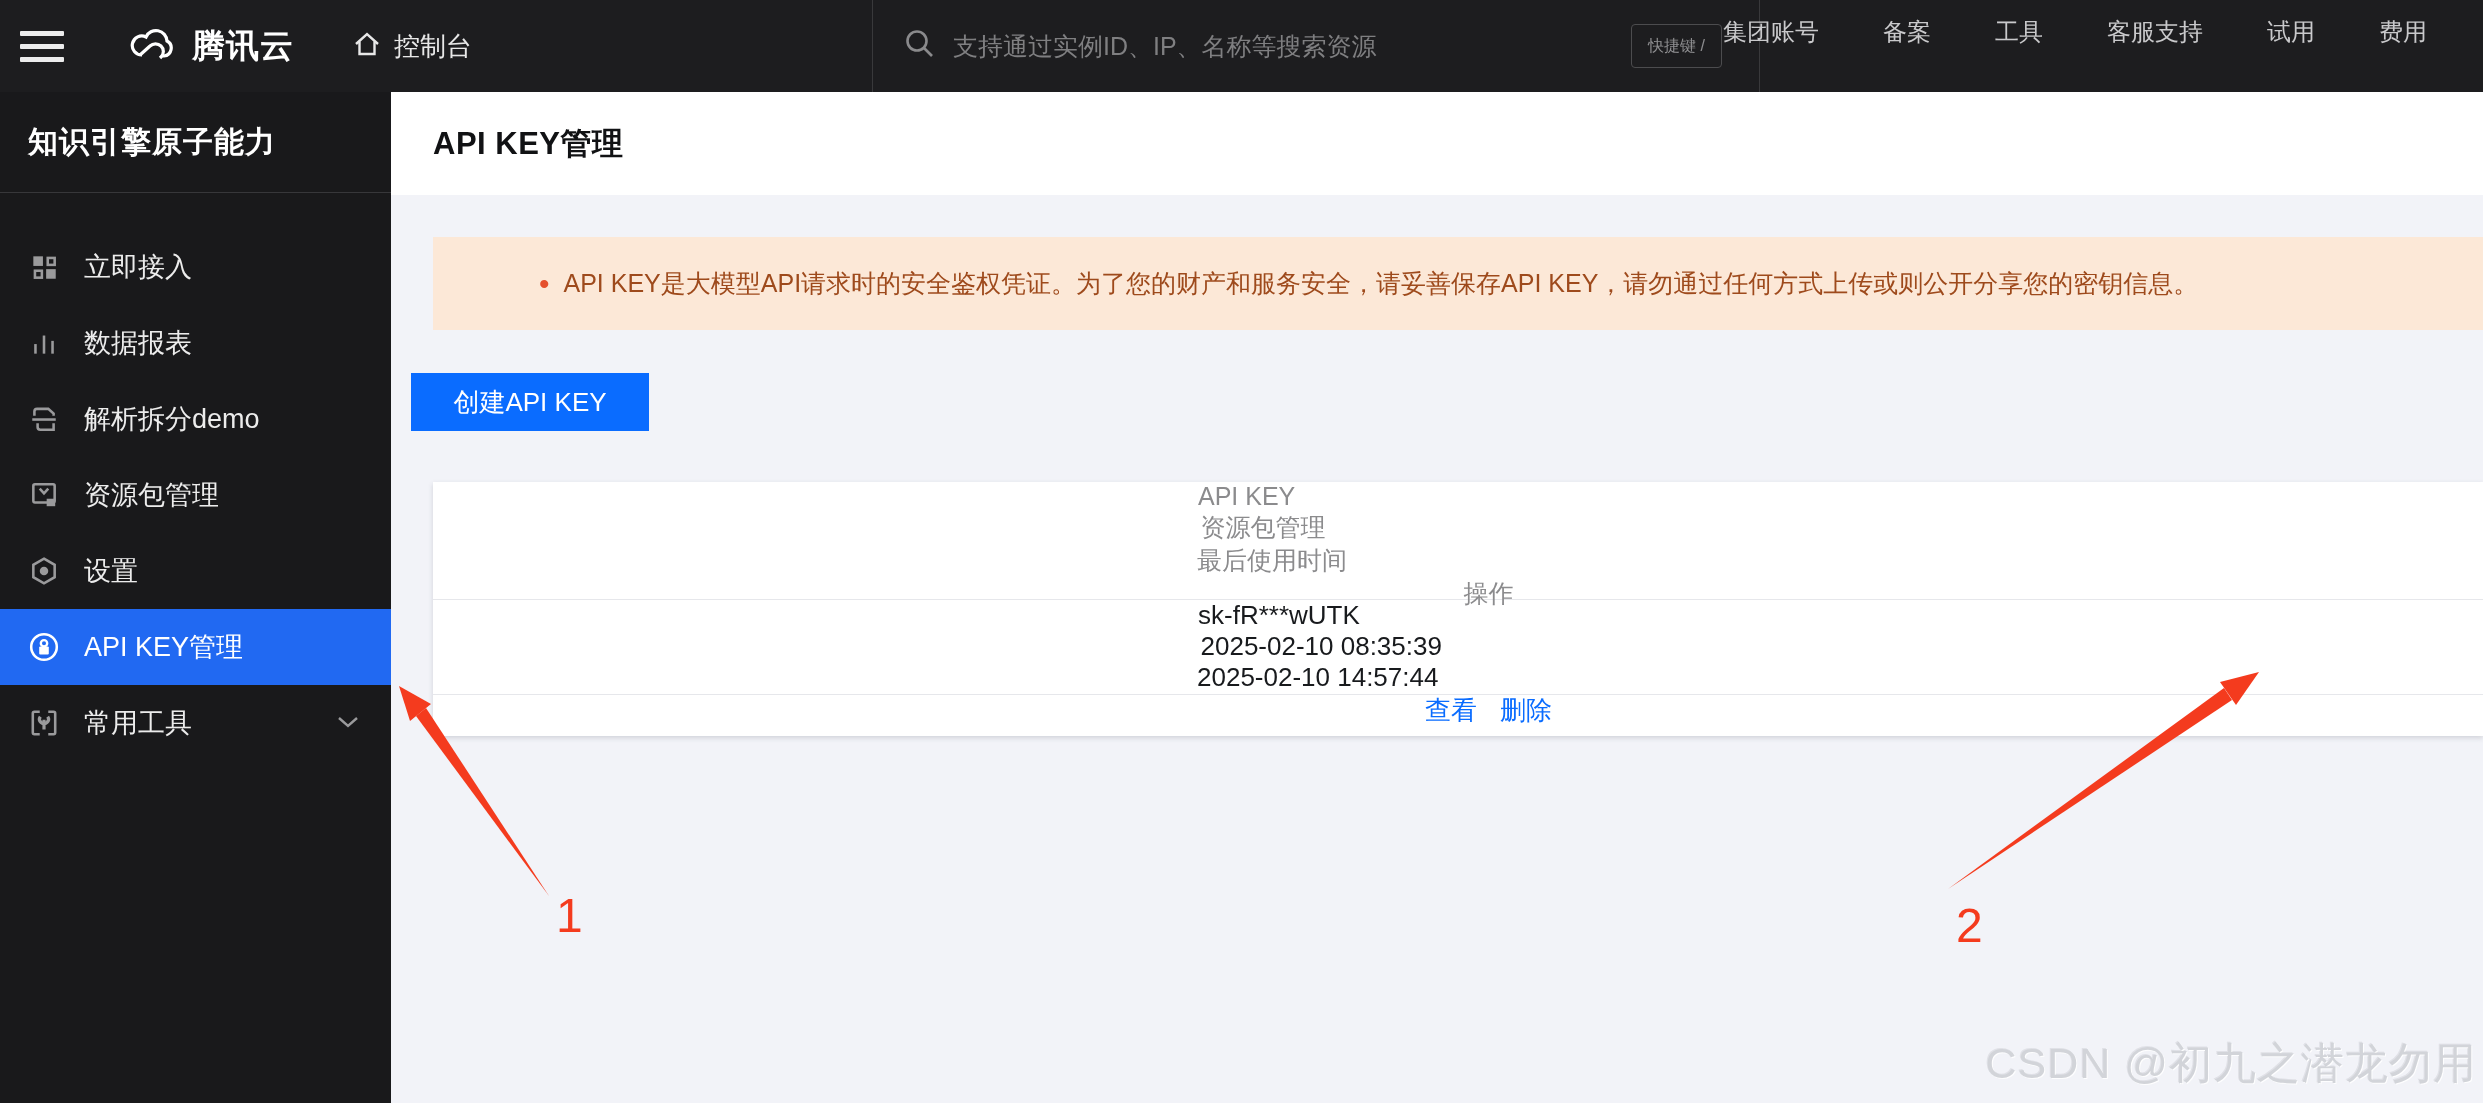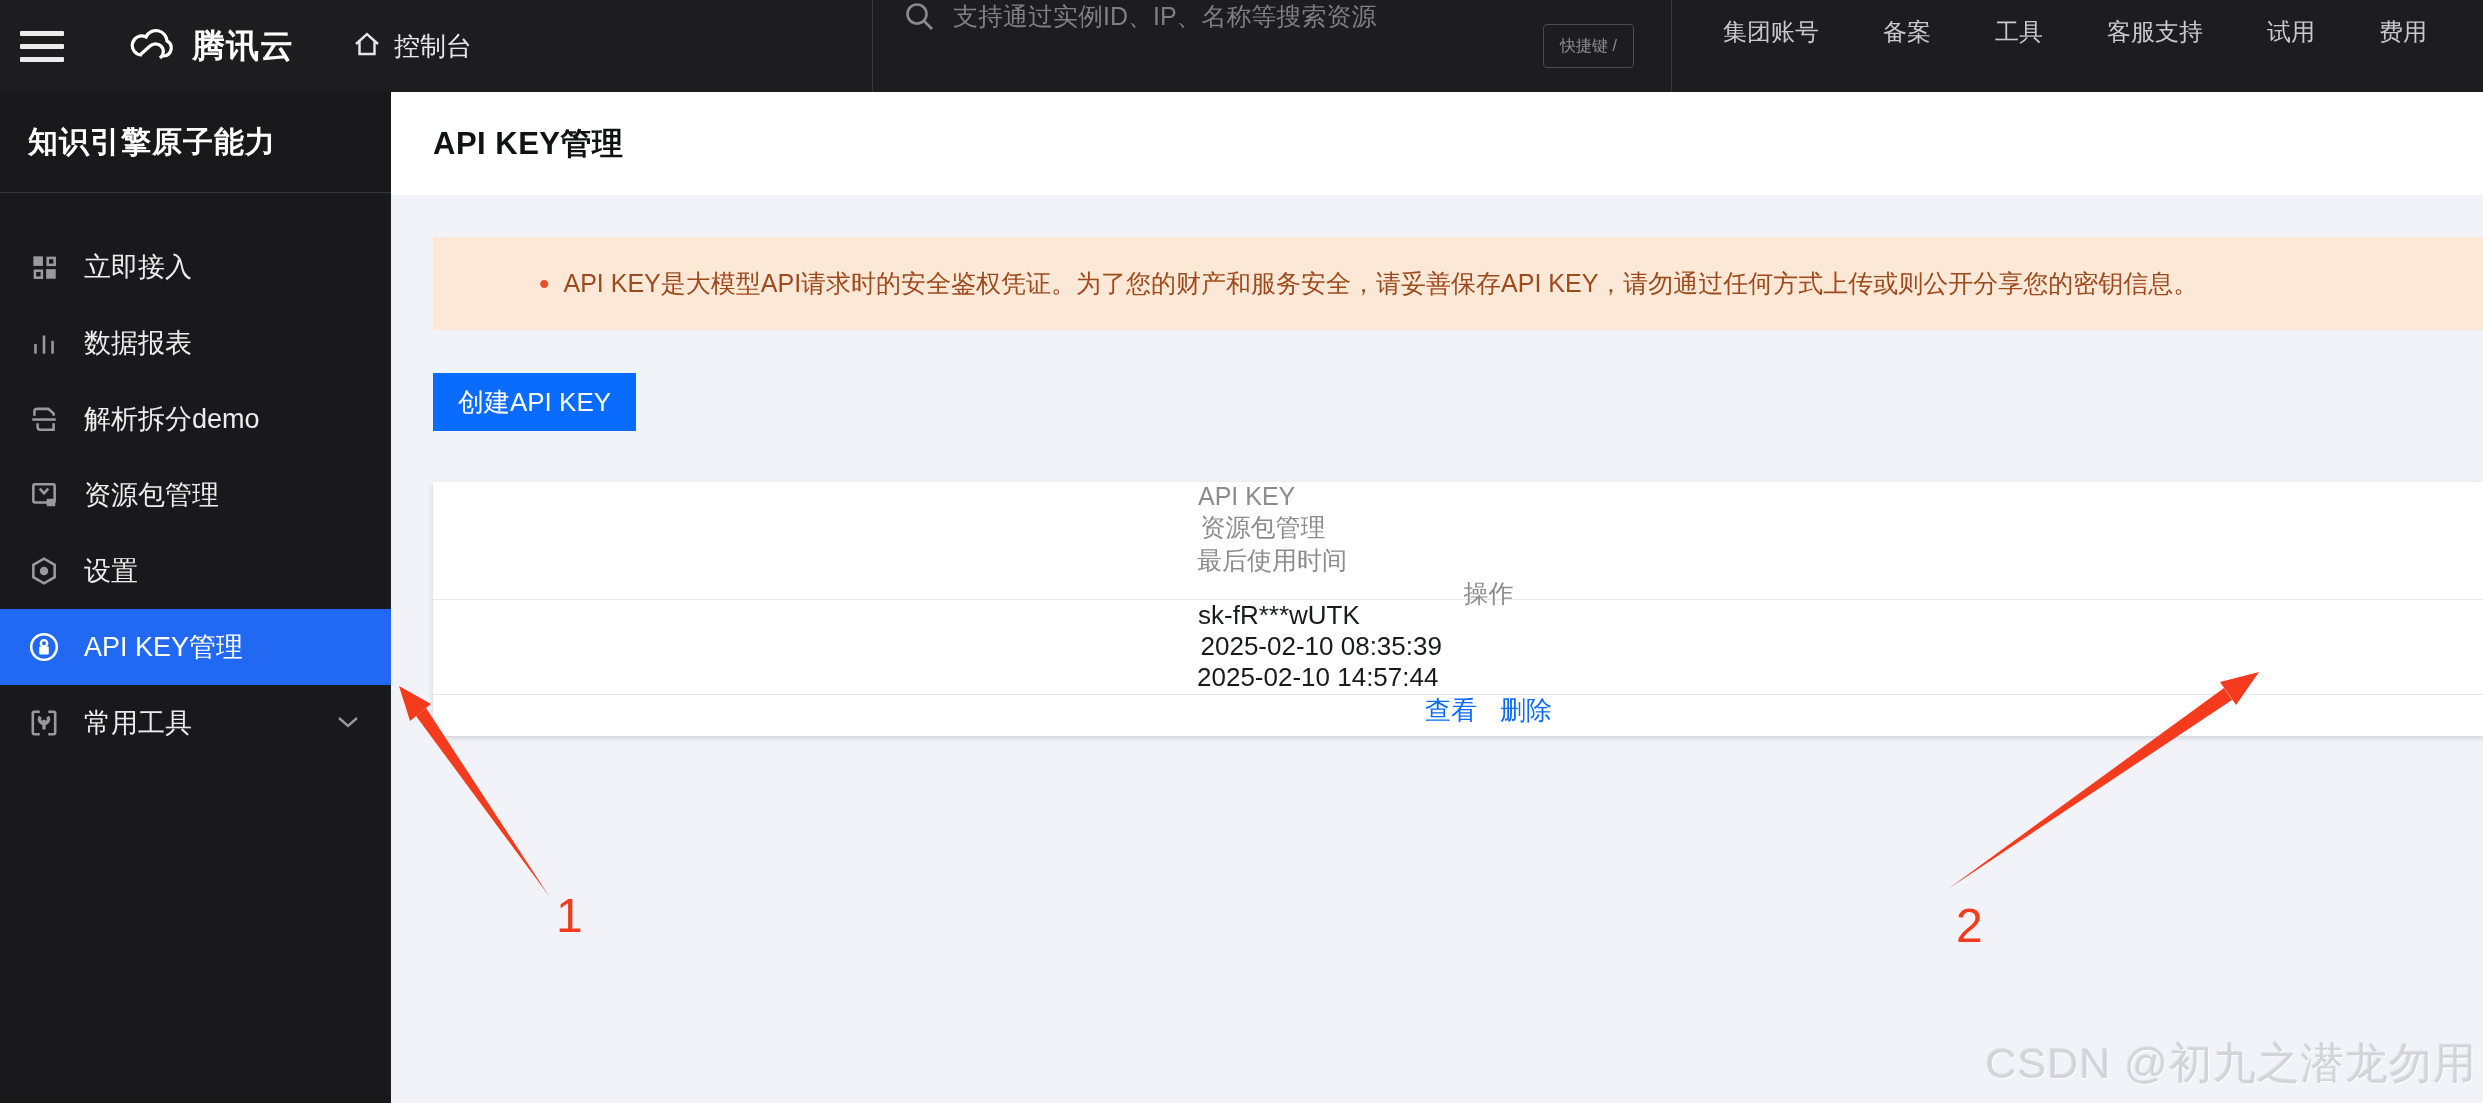--- a/index.html
+++ b/index.html
@@ -7,21 +7,21 @@
   body { font-family:"Liberation Sans","DejaVu Sans",sans-serif; background:#f2f3f8; position:relative; }
 
   
   .topbar { position:absolute; left:0; top:0; width:2483px; height:92px; background:#1d1d1f; display:flex; align-items:center; z-index:30; }
   .hamburger { width:84px; height:92px; display:flex; flex-direction:column; justify-content:center; align-items:center; gap:8px; cursor:pointer; }
   .hamburger i { display:block; width:44px; height:5px; background:#ececec; border-radius:1px; }
   .brand { display:flex; align-items:center; gap:18px; margin-left:38px; cursor:pointer; }
   .brand-name { color:#ffffff; font-size:33px; font-weight:bold; letter-spacing:1px; }
   .console-link { display:flex; align-items:center; gap:12px; margin-left:58px; cursor:pointer; }
   .console-label { color:#e8e8e8; font-size:26px; }
-  .search-wrap { position:absolute; left:872px; top:0; width:800px; height:92px; border-left:1px solid #39393b; border-right:1px solid #39393b; display:flex; align-items:flex-start; padding-left:30px; cursor:text; }
+  .search-wrap { position:absolute; left:872px; top:0; width:888px; height:92px; border-left:1px solid #39393b; border-right:1px solid #39393b; display:flex; align-items:center; padding-left:30px; cursor:text; }
   .search-placeholder { color:#7f7f81; font-size:25px; margin-left:16px; }
   .shortcut-box { position:absolute; right:37px; top:24px; height:44px; padding:0 16px; border:1px solid #4c4c4e; border-radius:4px; color:#8f8f91; font-size:16px; display:flex; align-items:center; }
   .top-menu { position:absolute; right:56px; top:0; height:64px; display:flex; align-items:center; gap:64px;margin-left:40px; }
   .top-menu-item { color:#c9c9cb; font-size:24px; cursor:pointer; white-space:nowrap; }
 
   
   .sidebar { position:absolute; left:0; top:92px; width:391px; height:1011px; background:#19191b; z-index:20; }
   .sidebar-title { height:101px; display:flex; align-items:center; padding-left:28px; color:#ffffff; font-size:30px; font-weight:bold; border-bottom:1px solid #37373a; letter-spacing:1px; }
   .side-list { margin-top:36px; }
   .side-item { height:76px; display:flex; align-items:center; padding-left:28px; cursor:pointer; position:relative; }
@@ -35,21 +35,21 @@
 
   
   .main { position:absolute; left:391px; top:92px; width:2092px; height:1011px; background:#f2f3f8; }
   .page-header { height:103px; background:#ffffff; display:flex; align-items:center; padding-left:42px; }
   .page-title { font-size:31px; font-weight:bold; color:#111214; letter-spacing:0.5px; }
 
   .alert { margin:42px 0 0 42px; height:93px; background:#fce8d7; display:flex; align-items:center; padding-left:106px; }
   .alert-bullet { color:#e5502d; font-size:30px; margin-right:14px; line-height:1; }
   .alert-text { color:#9e4a1c; font-size:25px; }
 
-  .create-btn { margin:43px 0 0 42px; width:203px; height:58px; background:#0a6cff; color:#ffffff; font-size:26px; display:flex; align-items:center; justify-content:center; cursor:pointer; border:none; }
+  .create-btn { margin:43px 0 0 20px; width:238px; height:58px; background:#0a6cff; color:#ffffff; font-size:26px; display:flex; align-items:center; justify-content:center; cursor:pointer; border:none; }
 
   .card { margin:51px 0 0 42px; width:2050px; background:#ffffff; box-shadow:0 2px 5px rgba(60,64,80,0.18); }
   .t-row { display:flex; align-items:center; padding-left:61px;flex-direction:column; }
   .t-head { height:118px; border-bottom:1px solid #e6e7eb; }
   .t-head .cell { color:#8b8b8d; font-size:25px; }
   .t-data { height:95px; border-bottom:1px solid #e6e7eb; }
   .t-data .cell { color:#181a1d; font-size:26px; }
   .cell.c1 { width:581px; } .cell.c2 { width:576px; } .cell.c3 { width:583px; } .cell.c4 { flex:1; }
   .t-footpad { height:41px; }
   .link { color:#0a6cff; cursor:pointer; text-decoration:none; }

